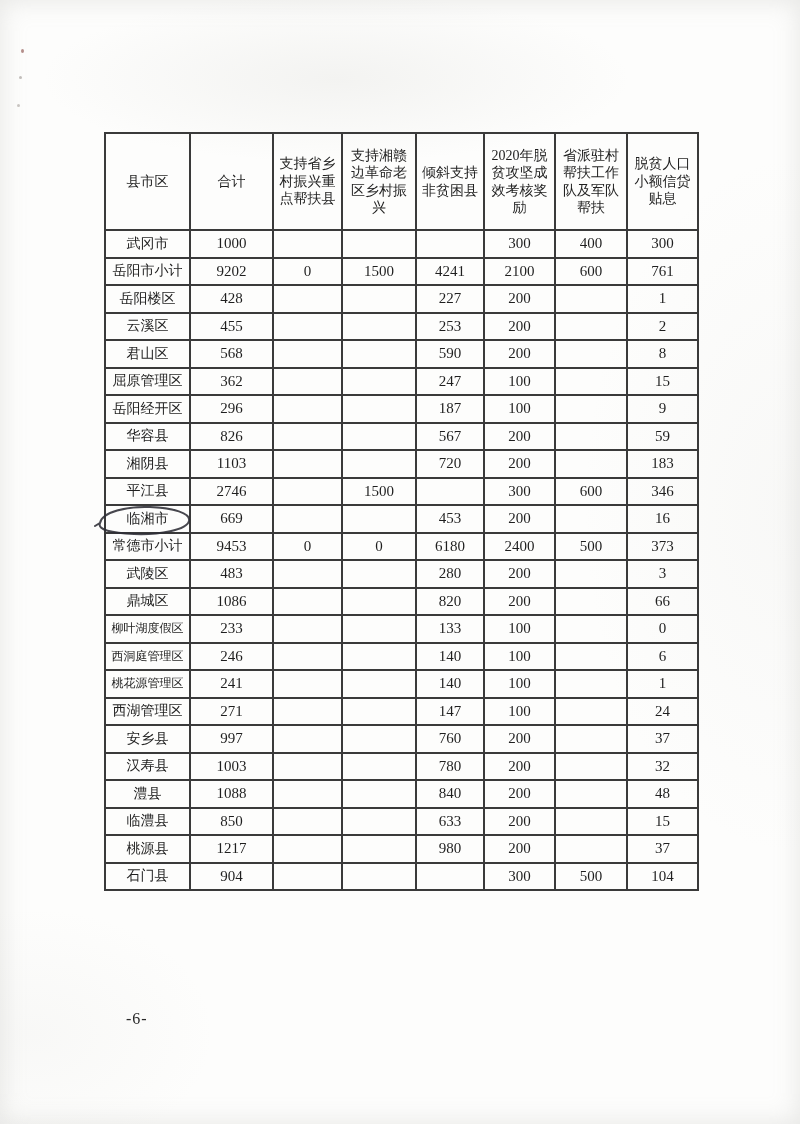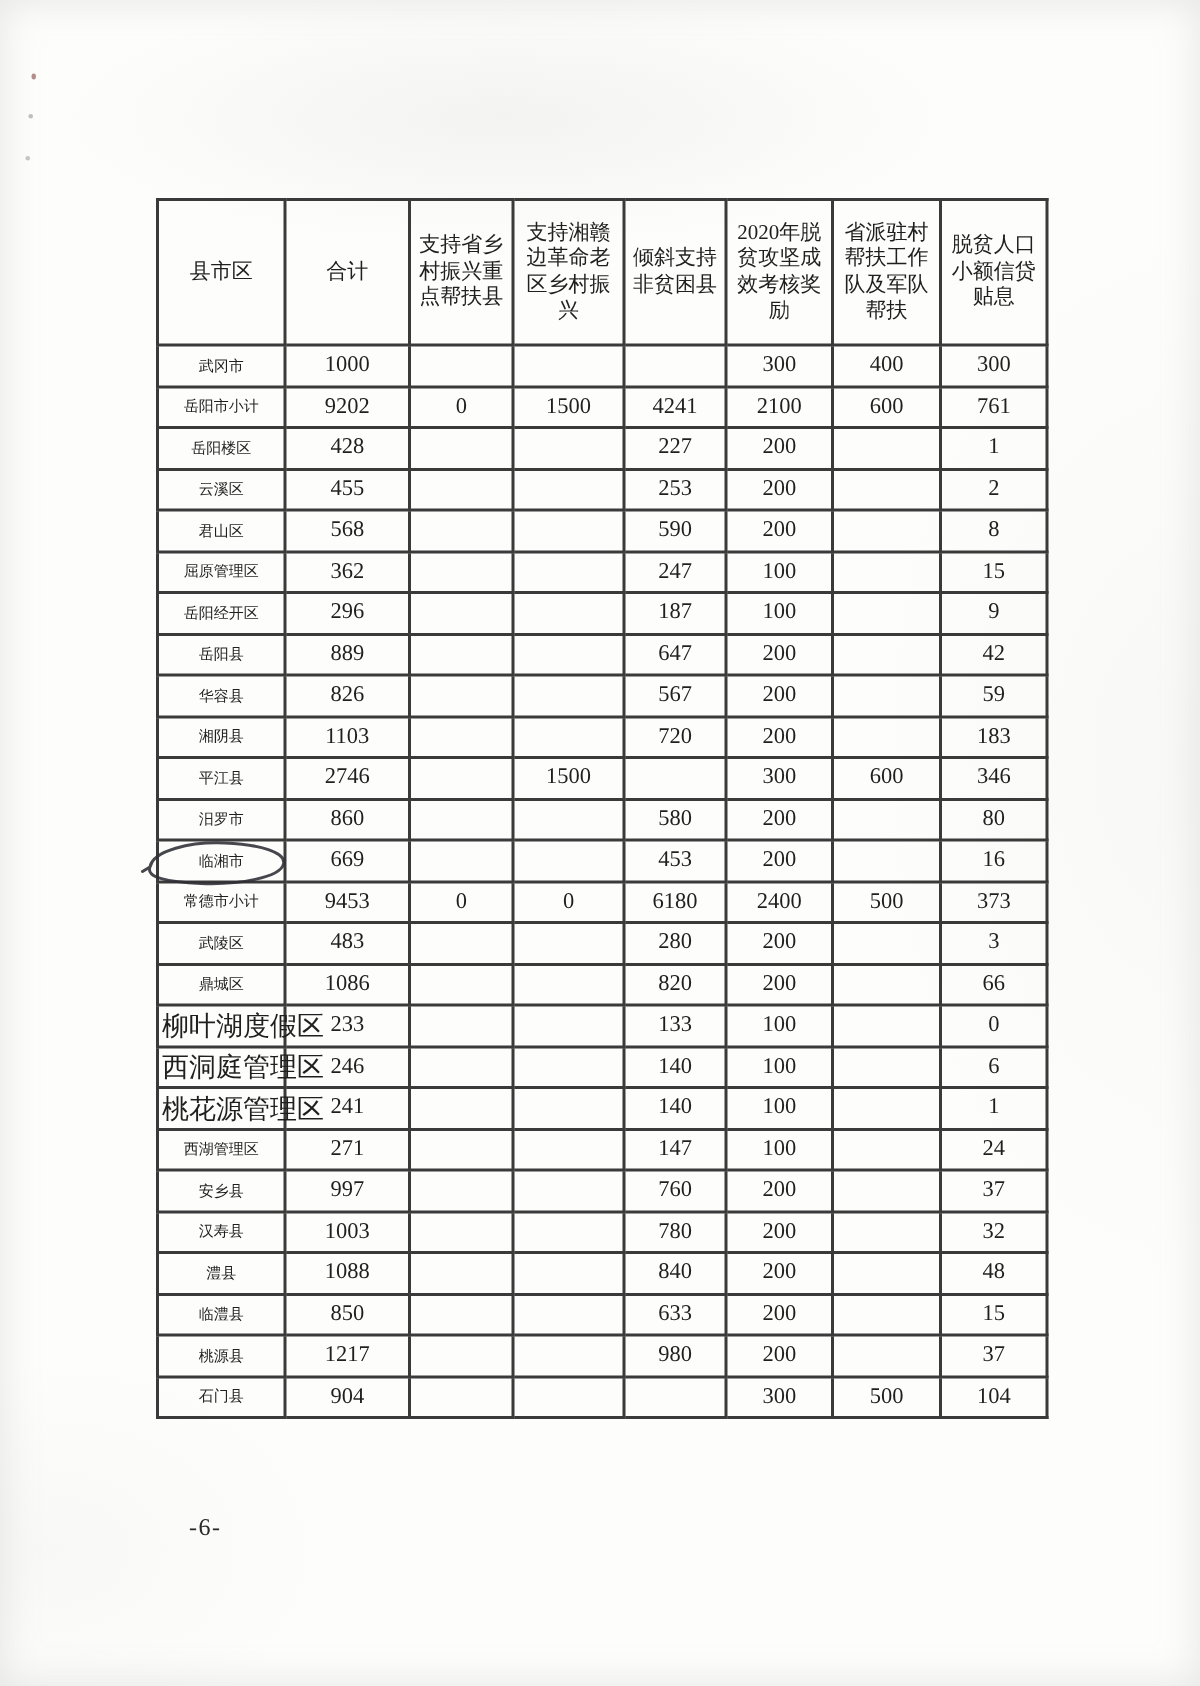--- a/index.html
+++ b/index.html
@@ -43,22 +43,22 @@
     font-weight: normal;
     font-size: 14px;
     line-height: 1.25;
     padding: 2px 3px;
   }
   table.alloc tbody tr { height: 27.5px; }
   table.alloc tbody td {
     font-size: 15px;
     padding: 0 2px;
   }
-  table.alloc tbody td.name-cell { font-size: 10px; white-space: nowrap; position: relative; }
-  table.alloc tbody td.name-cell.long { font-size: 18px; }
+  table.alloc tbody td.name-cell { font-size: 14px; white-space: nowrap; position: relative; }
+  table.alloc tbody td.name-cell.long { font-size: 12px; }
   table.alloc tbody tr.bold td { font-weight: normal; }
 
   col.c0 { width: 85px; } col.c1 { width: 83px; } col.c2 { width: 69px; }
   col.c3 { width: 74px; } col.c4 { width: 68px; } col.c5 { width: 71px; }
   col.c6 { width: 72px; } col.c7 { width: 71px; }
 
   .circle-annot {
     position: absolute;
     left: -13px; top: -4px;
     width: 102px; height: 36px;
@@ -169,30 +169,20 @@
         <td class="name-cell"><span>岳阳经开区</span></td>
         <td>296</td>
         <td></td>
         <td></td>
         <td>187</td>
         <td>100</td>
         <td></td>
         <td>9</td>
       </tr>
       <tr>
-        <td class="name-cell"><span>岳阳县</span></td>
-        <td>889</td>
-        <td></td>
-        <td></td>
-        <td>647</td>
-        <td>200</td>
-        <td></td>
-        <td>42</td>
-      </tr>
-      <tr>
         <td class="name-cell"><span>华容县</span></td>
         <td>826</td>
         <td></td>
         <td></td>
         <td>567</td>
         <td>200</td>
         <td></td>
         <td>59</td>
       </tr>
       <tr>
@@ -207,30 +197,20 @@
       </tr>
       <tr>
         <td class="name-cell"><span>平江县</span></td>
         <td>2746</td>
         <td></td>
         <td>1500</td>
         <td></td>
         <td>300</td>
         <td>600</td>
         <td>346</td>
-      </tr>
-      <tr>
-        <td class="name-cell"><span>汨罗市</span></td>
-        <td>860</td>
-        <td></td>
-        <td></td>
-        <td>580</td>
-        <td>200</td>
-        <td></td>
-        <td>80</td>
       </tr>
       <tr>
         <td class="name-cell"><span>临湘市</span><svg class="circle-annot" viewBox="0 0 102 36">
             <path d="M 7 21 C 9 10, 34 4, 57 5 C 80 6, 98 11, 96 19 C 94 28, 66 33, 41 32 C 19 31, 4 28, 7 21 L 2 24" fill="none" stroke="#2e2e36" stroke-width="2" stroke-linecap="round" opacity="0.88"></path>
           </svg></td>
         <td>669</td>
         <td></td>
         <td></td>
         <td>453</td>
         <td>200</td>

